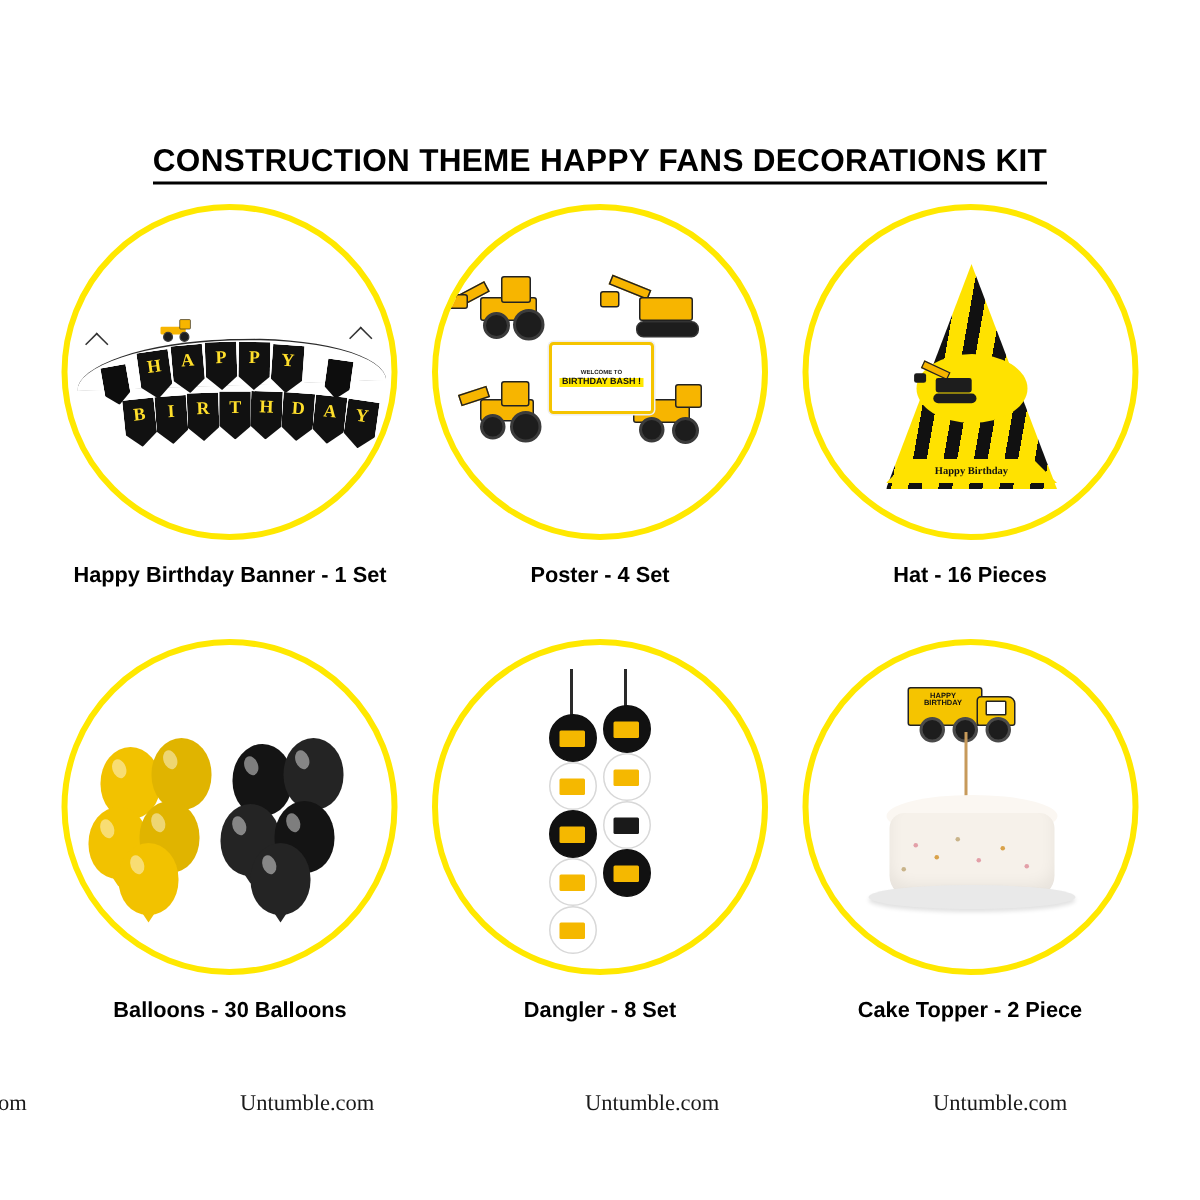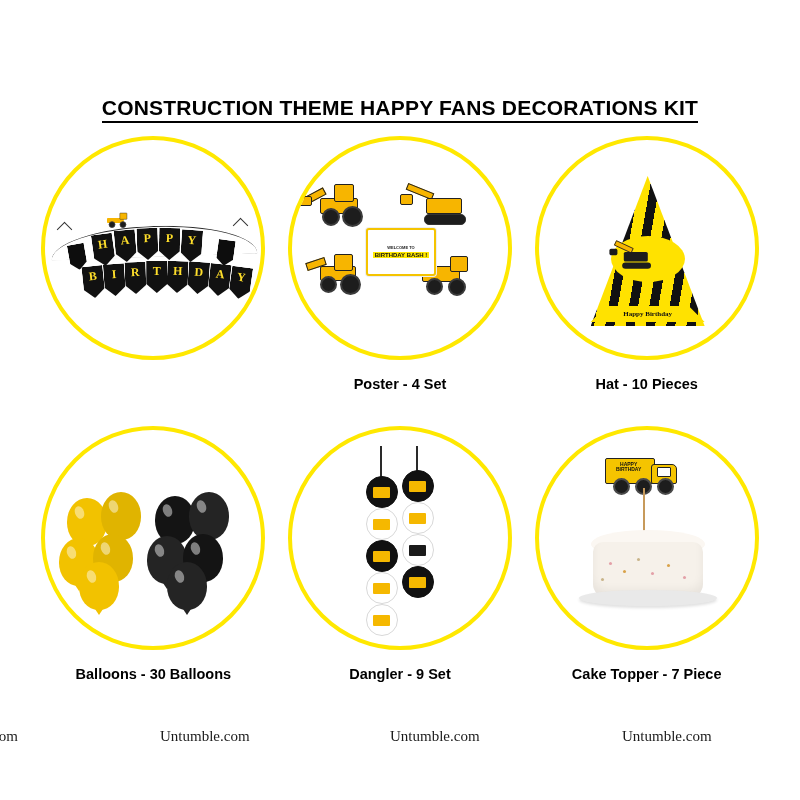--- a/index.html
+++ b/index.html
@@ -391,20 +391,21 @@
           </div>
 
         <div class="truck" style="left:62px; top:72px; transform:scale(0.42);">
           <div class="tbody" style="left:0; top:14px; width:40px; height:12px;"></div>
           <div class="tcab" style="left:30px; top:2px; width:16px; height:14px;"></div>
           <div class="twheel" style="left:4px; top:22px; width:12px; height:12px;"></div>
           <div class="twheel" style="left:30px; top:22px; width:12px; height:12px;"></div>
         </div>
       </div>
     </div>
+    <div class="caption">Happy Birthday Banner - 1 Set</div>
   </div>
 
   <div class="cell">
     <div class="circle">
       <div class="poster-art">
 
         <div class="truck" style="left:18px; top:42px;">
           <div class="tarm" style="left:-6px; top:10px; width:20px; height:6px; transform:rotate(-28deg);"></div>
           <div class="tdark" style="left:-12px; top:14px; width:12px; height:8px; background:#f7b500; border:1px solid #222;"></div>
           <div class="tbody" style="left:10px; top:16px; width:36px; height:14px; border:1.2px solid #222;"></div>
@@ -453,21 +454,21 @@
           <div class="tarm" style="left:-6px; top:0px; width:22px; height:5px; transform:rotate(25deg);"></div>
           <div class="tdark" style="left:-12px; top:6px; width:10px; height:8px; background:#1b1b1b;"></div>
           <div class="tdark" style="left:6px; top:10px; width:30px; height:12px;"></div>
           <div class="tdark" style="left:4px; top:23px; width:36px; height:8px; border-radius:4px;"></div>
         </div>
         <div class="hat-band">
           <span>Happy Birthday</span>
         </div>
       </div>
     </div>
-    <div class="caption">Hat - 10 Pieces</div>
+    <div class="caption">Hat - 16 Pieces</div>
   </div>
 
   <div class="cell">
     <div class="circle">
       <div class="balloons-art">
 
         <div class="balloon y" style="left:22px; top:68px;">
             <div class="b-shine"></div>
           </div>
         <div class="balloon y2" style="left:56px; top:62px;">
@@ -531,21 +532,21 @@
             <div class="d-mini"></div>
           </div>
         <div class="d-disc" style="left:110px; top:136px;">
             <div class="d-mini"></div>
           </div>
         <div class="d-disc light" style="left:74px;  top:174px;">
             <div class="d-mini"></div>
           </div>
       </div>
     </div>
-    <div class="caption">Dangler - 9 Set</div>
+    <div class="caption">Dangler - 8 Set</div>
   </div>
 
   <div class="cell">
     <div class="circle">
       <div class="cake-art">
         <div class="topper-truck">
           <div class="tt-box"></div>
           <div class="tt-label">HAPPY BIRTHDAY</div>
           <div class="tt-cab"></div>
           <div class="tt-win"></div>
@@ -559,21 +560,21 @@
         <div class="cake-sprinkle" style="left:70px; top:132px;"></div>
         <div class="cake-sprinkle" style="left:84px; top:140px; background:#d9a24a;"></div>
         <div class="cake-sprinkle" style="left:98px; top:128px; background:#c9b48a;"></div>
         <div class="cake-sprinkle" style="left:112px; top:142px;"></div>
         <div class="cake-sprinkle" style="left:128px; top:134px; background:#d9a24a;"></div>
         <div class="cake-sprinkle" style="left:144px; top:146px;"></div>
         <div class="cake-sprinkle" style="left:62px; top:148px; background:#c9b48a;"></div>
         <div class="cake-plate"></div>
       </div>
     </div>
-    <div class="caption">Cake Topper - 7 Piece</div>
+    <div class="caption">Cake Topper - 2 Piece</div>
   </div>
 
 </div>
 
 <div class="footer">
   <div class="brand brand-0">com</div>
   <div class="brand brand-1">Untumble.com</div>
   <div class="brand brand-2">Untumble.com</div>
   <div class="brand brand-3">Untumble.com</div>
 </div>

